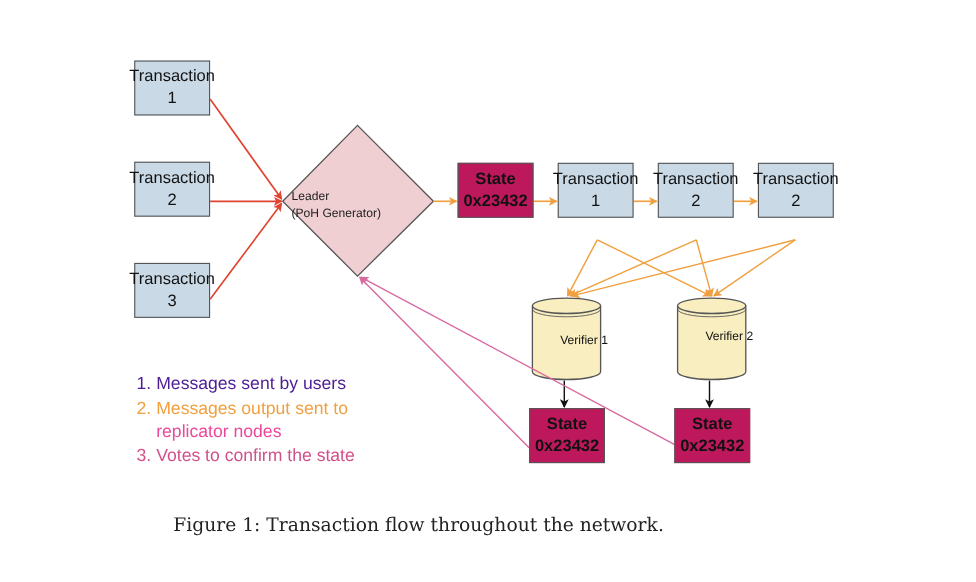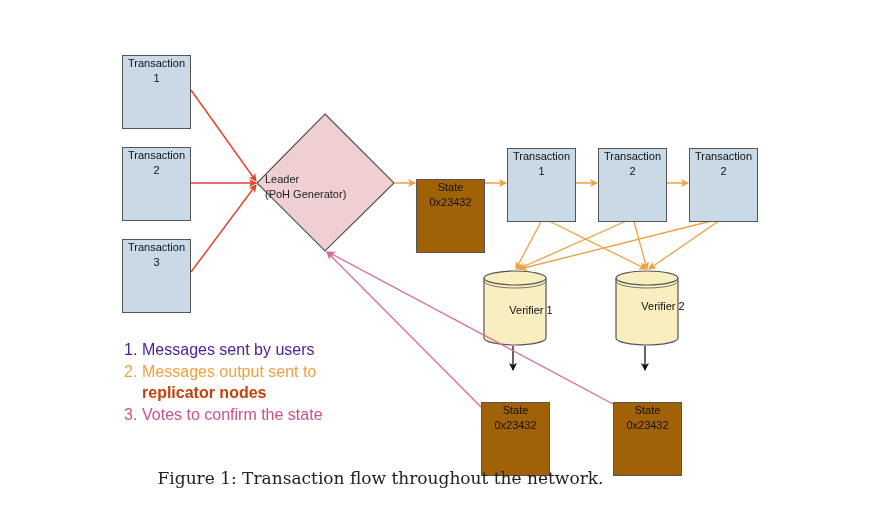--- a/index.html
+++ b/index.html
@@ -1,19 +1,19 @@
 <!DOCTYPE html>
 <html><head>
 <meta charset="utf-8">
 <style>
   html, body { margin:0; padding:0; background:#ffffff; }
   body { width:887px; height:529px; position:relative; overflow:hidden; font-family:"Liberation Sans", sans-serif; }
-  .box { position:absolute; width:69px; height:74px; box-sizing:border-box; border:1.2px solid #555; display:flex; justify-content:center; text-align:center; font-size:11px; color:#111; line-height:1.35; }
+  .box { position:absolute; width:69px; height:50px; box-sizing:border-box; border:1.2px solid #555; display:flex; align-items:center; justify-content:center; text-align:center; font-size:15px; color:#111; line-height:1.35; }
   .tx { background:#c9d9e6; }
-  .st { background:#a16207; font-weight:normal;margin-top:31px; }
+  .st { background:#be185d; font-weight:bold; }
   .box span { display:block; }
   svg#diagram { position:absolute; left:0; top:0; }
   .legend { position:absolute; left:124px; top:339px; font-size:16px; line-height:21.5px; }
   .legend div { white-space:nowrap; }
   .legend .num { display:inline-block; width:18px; }
   .legend .indent { padding-left:18px; }
   .caption { position:absolute; left:0; width:761px; top:468px; text-align:center; font-family:"DejaVu Serif", serif; font-size:17px; color:#222; }
   .cyl-label { position:absolute; font-size:11px; color:#111; text-align:center; width:62px;padding-left:16px; }
   .diamond-label { position:absolute; left:265px; top:172px; width:120px; text-align:left; font-size:11px; color:#222; line-height:1.35; }
 </style>
@@ -137,19 +137,19 @@
     </div>
 </div>
 
 <div class="legend">
   <div style="color:#4c1d95;">
     <span class="num">1.</span><span>Messages sent by users</span>
   </div>
   <div style="color:#f0a040;">
     <span class="num">2.</span><span>Messages output sent to</span>
   </div>
-  <div class="indent" style="color:#c2410c;font-weight:bold;">replicator nodes</div>
+  <div class="indent" style="color:#ec4899;">replicator nodes</div>
   <div style="color:#d0508a;">
     <span class="num">3.</span><span>Votes to confirm the state</span>
   </div>
 </div>
 
 <div class="caption">Figure 1: Transaction flow throughout the network.</div>
 
 </body></html>

